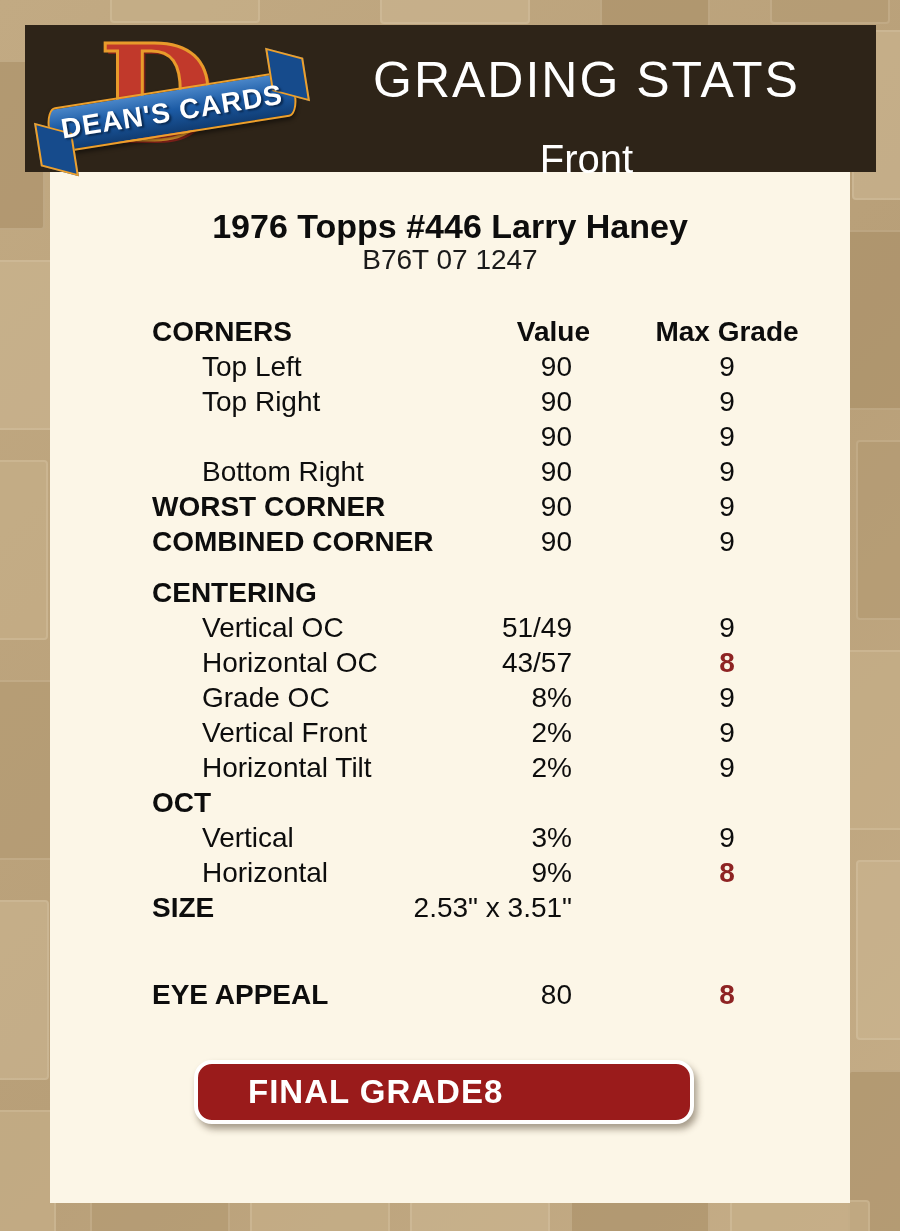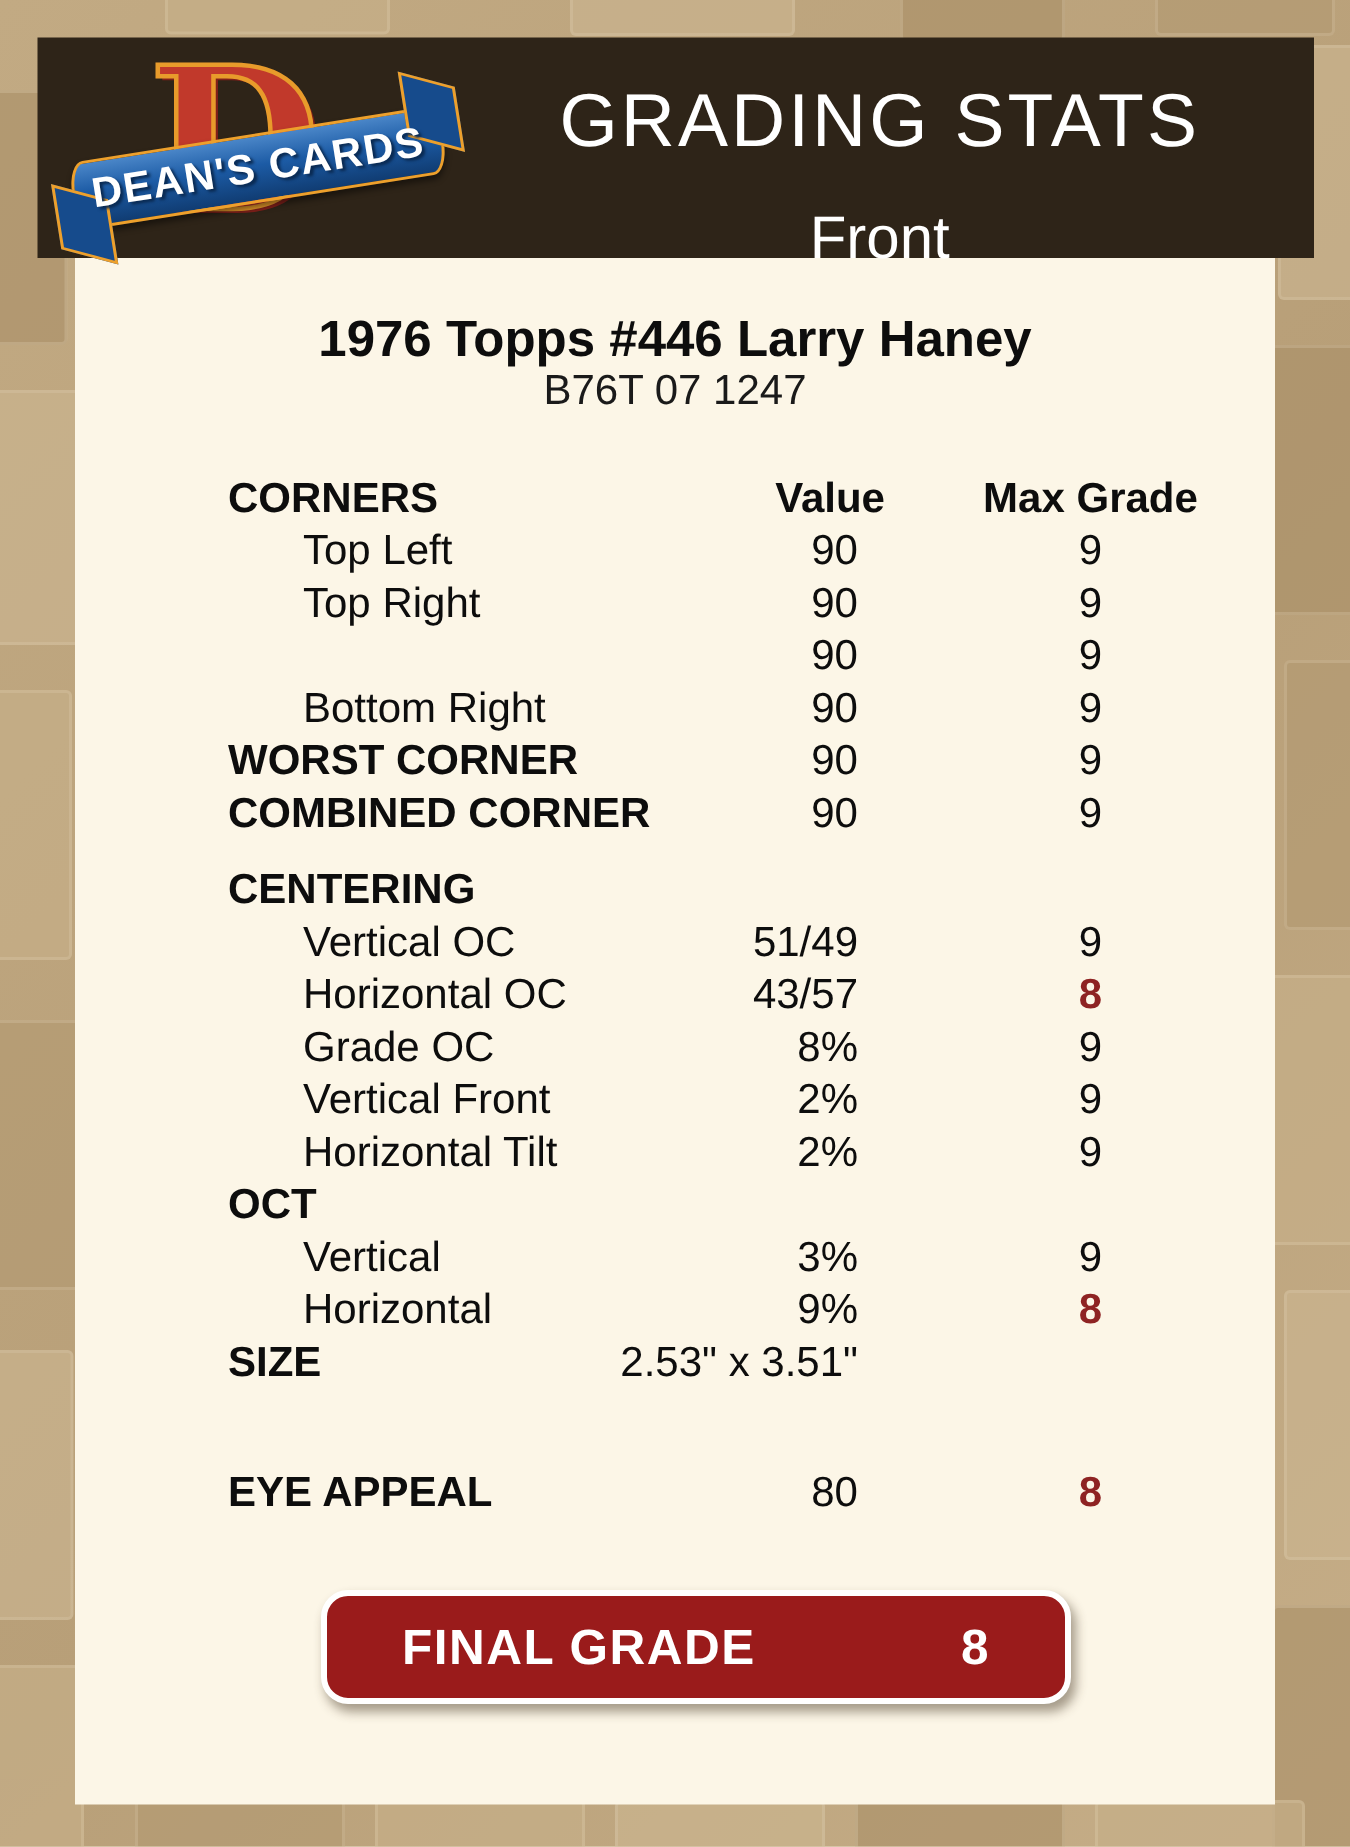--- a/index.html
+++ b/index.html
@@ -35,21 +35,21 @@
   .val { position:absolute; right:278px; white-space:nowrap; text-align:center; }
   .thead .val { right:260px; }
   .max { position:absolute; left:577px; width:200px; text-align:center; }
   .max.red { color:#8e2323; font-weight:bold; }
 
   .thead { position:absolute; top:142px; left:0; width:100%; }
   #table1 { position:absolute; top:177px; left:0; width:100%; }
   #table2 { position:absolute; top:403px; left:0; width:100%; }
   .eye { position:absolute; top:805px; left:0; width:100%; }
 
-  .final-btn { position:absolute; left:164px; top:888px; width:500px; height:76px; background:#9a1b1b; border:4px solid #ffffff; border-radius:18px; box-shadow:3px 5px 7px rgba(60,45,25,0.45); display:flex; align-items:center; justify-content:space-between; padding:0 50px 0 50px; cursor:pointer; }
+  .final-btn { position:absolute; left:144px; top:888px; width:500px; height:64px; background:#9a1b1b; border:4px solid #ffffff; border-radius:18px; box-shadow:3px 5px 7px rgba(60,45,25,0.45); display:flex; align-items:center; justify-content:flex-start; padding:0 50px 0 50px; cursor:pointer; }
   .final-btn span { color:#fff; font-weight:bold; font-size:33px; letter-spacing:1px; white-space:nowrap; }
 </style>
 </head>
 <body>
 
 <div class="page">
 
   <div class="bg">
     <div class="bg-card bg-a" style="left:110px;top:-45px;width:150px;height:68px;"></div>
     <div class="bg-card bg-c" style="left:380px;top:-60px;width:150px;height:84px;"></div>

